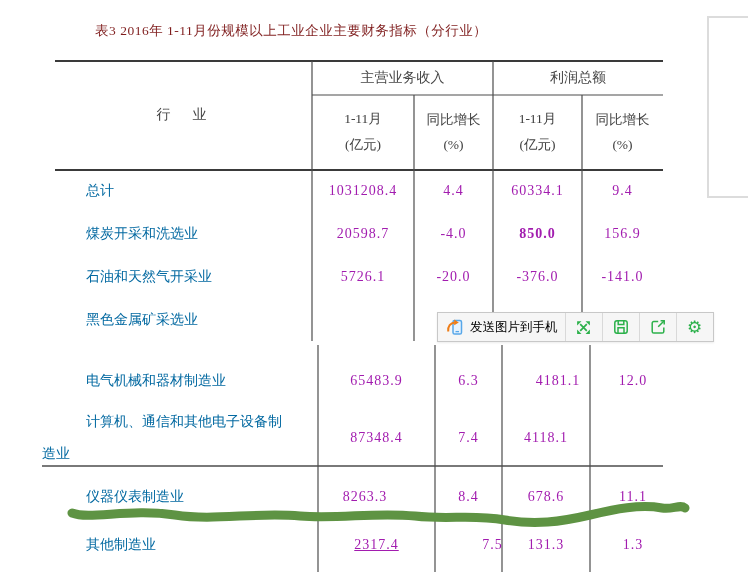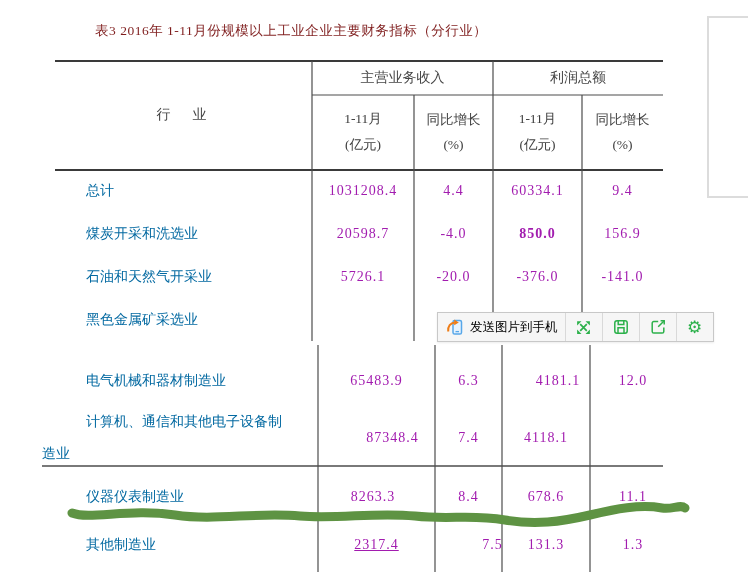--- a/index.html
+++ b/index.html
@@ -93,26 +93,26 @@
   <div class="cell lab" style="left:86px;top:299px;width:224px;height:42px;">黑色金属矿采选业</div>
 
   <div class="cell lab" style="left:86px;top:360px;width:230px;height:42px;">电气机械和器材制造业</div>
   <div class="cell num" style="left:318px;top:360px;width:117px;height:42px;">65483.9</div>
   <div class="cell num" style="left:435px;top:360px;width:67px;height:42px;">6.3</div>
   <div class="cell num" style="left:502px;top:360px;width:88px;height:42px;margin-left:12px;">4181.1</div>
   <div class="cell num" style="left:590px;top:360px;width:86px;height:42px;">12.0</div>
 
   <div class="cell lab" style="left:86px;top:408px;width:230px;height:28px;">计算机、通信和其他电子设备制</div>
   <div class="cell lab" style="left:42px;top:441px;width:230px;height:26px;">造业</div>
-  <div class="cell num" style="left:318px;top:417px;width:117px;height:42px;margin-left:16px;">87348.4</div>
+  <div class="cell num" style="left:318px;top:417px;width:117px;height:42px;">87348.4</div>
   <div class="cell num" style="left:435px;top:417px;width:67px;height:42px;">7.4</div>
   <div class="cell num" style="left:502px;top:417px;width:88px;height:42px;">4118.1</div>
 
   <div class="cell lab" style="left:86px;top:475px;width:230px;height:44px;">仪器仪表制造业</div>
-  <div class="cell num" style="left:318px;top:475px;width:94px;height:44px;padding-left:8px;">8263.3</div>
+  <div class="cell num" style="left:318px;top:475px;width:94px;height:44px;">8263.3</div>
   <div class="cell num" style="left:435px;top:475px;width:67px;height:44px;">8.4</div>
   <div class="cell num" style="left:502px;top:475px;width:88px;height:44px;">678.6</div>
   <div class="cell num" style="left:590px;top:475px;width:86px;height:44px;">11.1</div>
 
   <div class="cell lab" style="left:86px;top:523px;width:230px;height:44px;">其他制造业</div>
   <div class="cell num" style="left:318px;top:523px;width:117px;height:44px;text-decoration:underline;">2317.4</div>
   <div class="cell num" style="left:459px;top:523px;width:67px;height:44px;">7.5</div>
   <div class="cell num" style="left:502px;top:523px;width:88px;height:44px;">131.3</div>
   <div class="cell num" style="left:590px;top:523px;width:86px;height:44px;">1.3</div>
 

